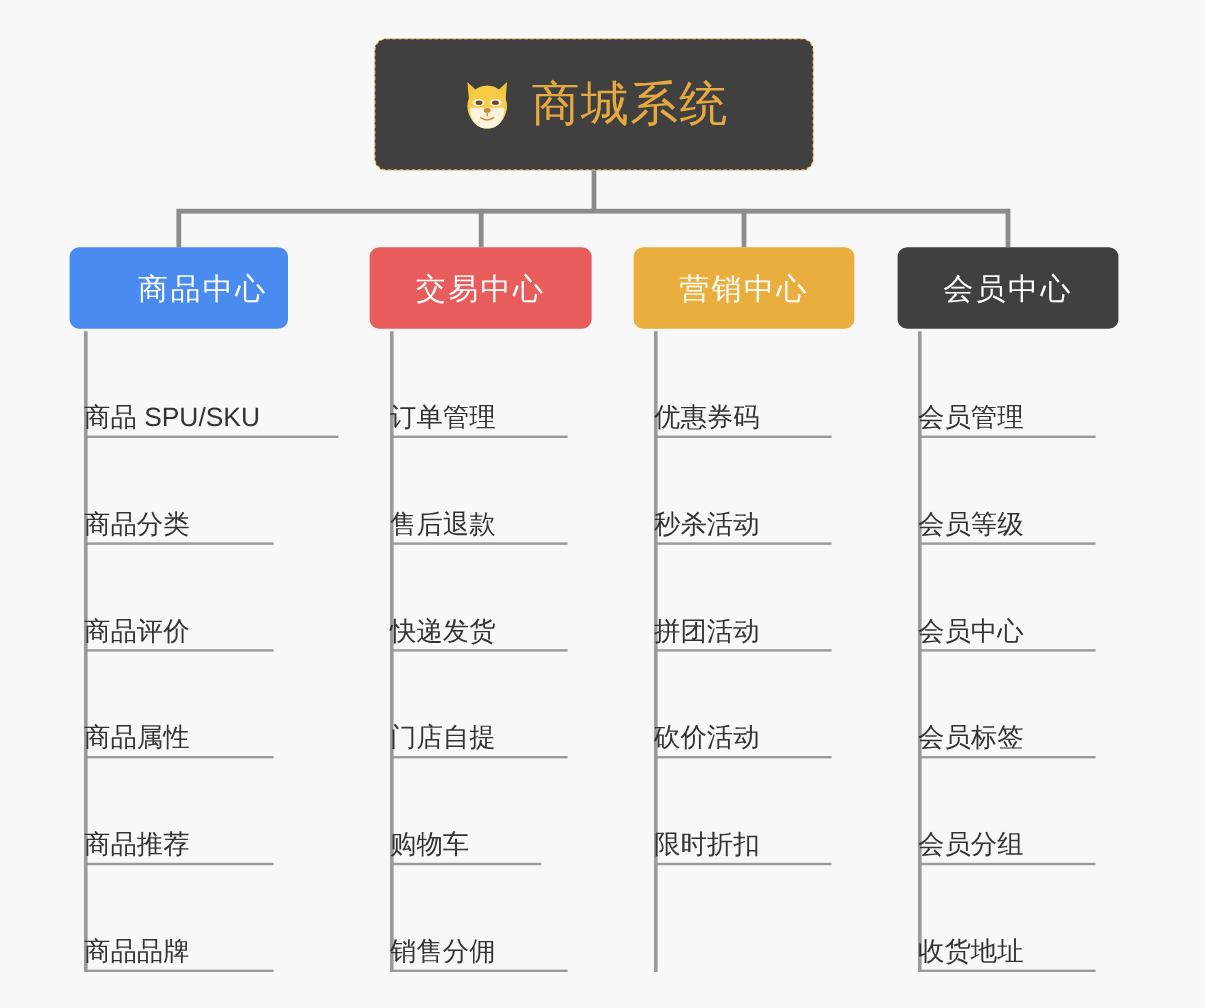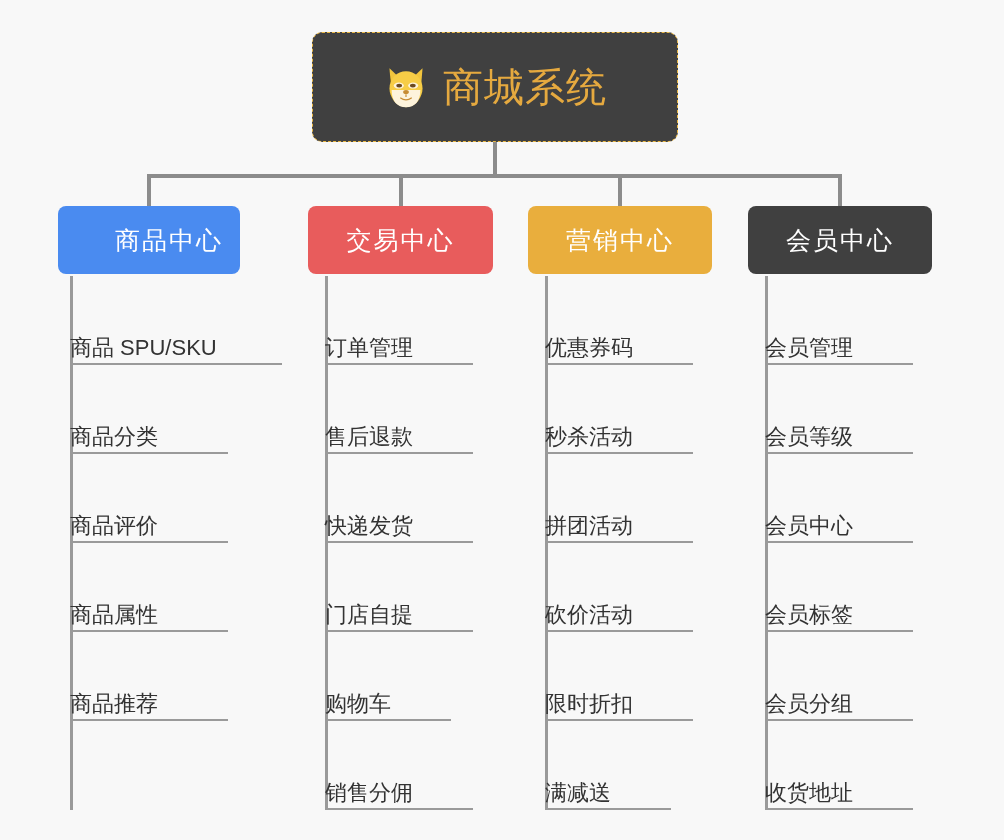--- a/index.html
+++ b/index.html
@@ -161,20 +161,24 @@
           <span class="leaf-label">商品评价</span>
         </div>
         <div class="leaf-item">
           <div class="leaf-rule" style="width: 158px;"></div>
           <span class="leaf-label">商品属性</span>
         </div>
         <div class="leaf-item">
           <div class="leaf-rule" style="width: 158px;"></div>
           <span class="leaf-label">商品推荐</span>
         </div>
+        <div class="leaf-item">
+          <div class="leaf-rule" style="width: 158px;"></div>
+          <span class="leaf-label">商品品牌</span>
+        </div>
       </div>
       <div class="cat-box" style="left: 308px; top: 206px; width: 185px; background: rgb(232, 92, 92);">
         <span>交易中心</span>
       </div>
       <div class="leaf-col" style="left: 325px; top: 276px;">
         <div class="leaf-spine" style="height: 534px;"></div>
         <div class="leaf-item">
           <div class="leaf-rule" style="width: 148px;"></div>
           <span class="leaf-label">订单管理</span>
         </div>
@@ -217,24 +221,20 @@
           <span class="leaf-label">拼团活动</span>
         </div>
         <div class="leaf-item">
           <div class="leaf-rule" style="width: 148px;"></div>
           <span class="leaf-label">砍价活动</span>
         </div>
         <div class="leaf-item">
           <div class="leaf-rule" style="width: 148px;"></div>
           <span class="leaf-label">限时折扣</span>
         </div>
-        <div class="leaf-item">
-          <div class="leaf-rule" style="width: 126px;"></div>
-          <span class="leaf-label">满减送</span>
-        </div>
       </div>
       <div class="cat-box" style="left: 748px; top: 206px; width: 184px; background: #404040;">
         <span>会员中心</span>
       </div>
       <div class="leaf-col" style="left: 765px; top: 276px;">
         <div class="leaf-spine" style="height: 534px;"></div>
         <div class="leaf-item">
           <div class="leaf-rule" style="width: 148px;"></div>
           <span class="leaf-label">会员管理</span>
         </div>

